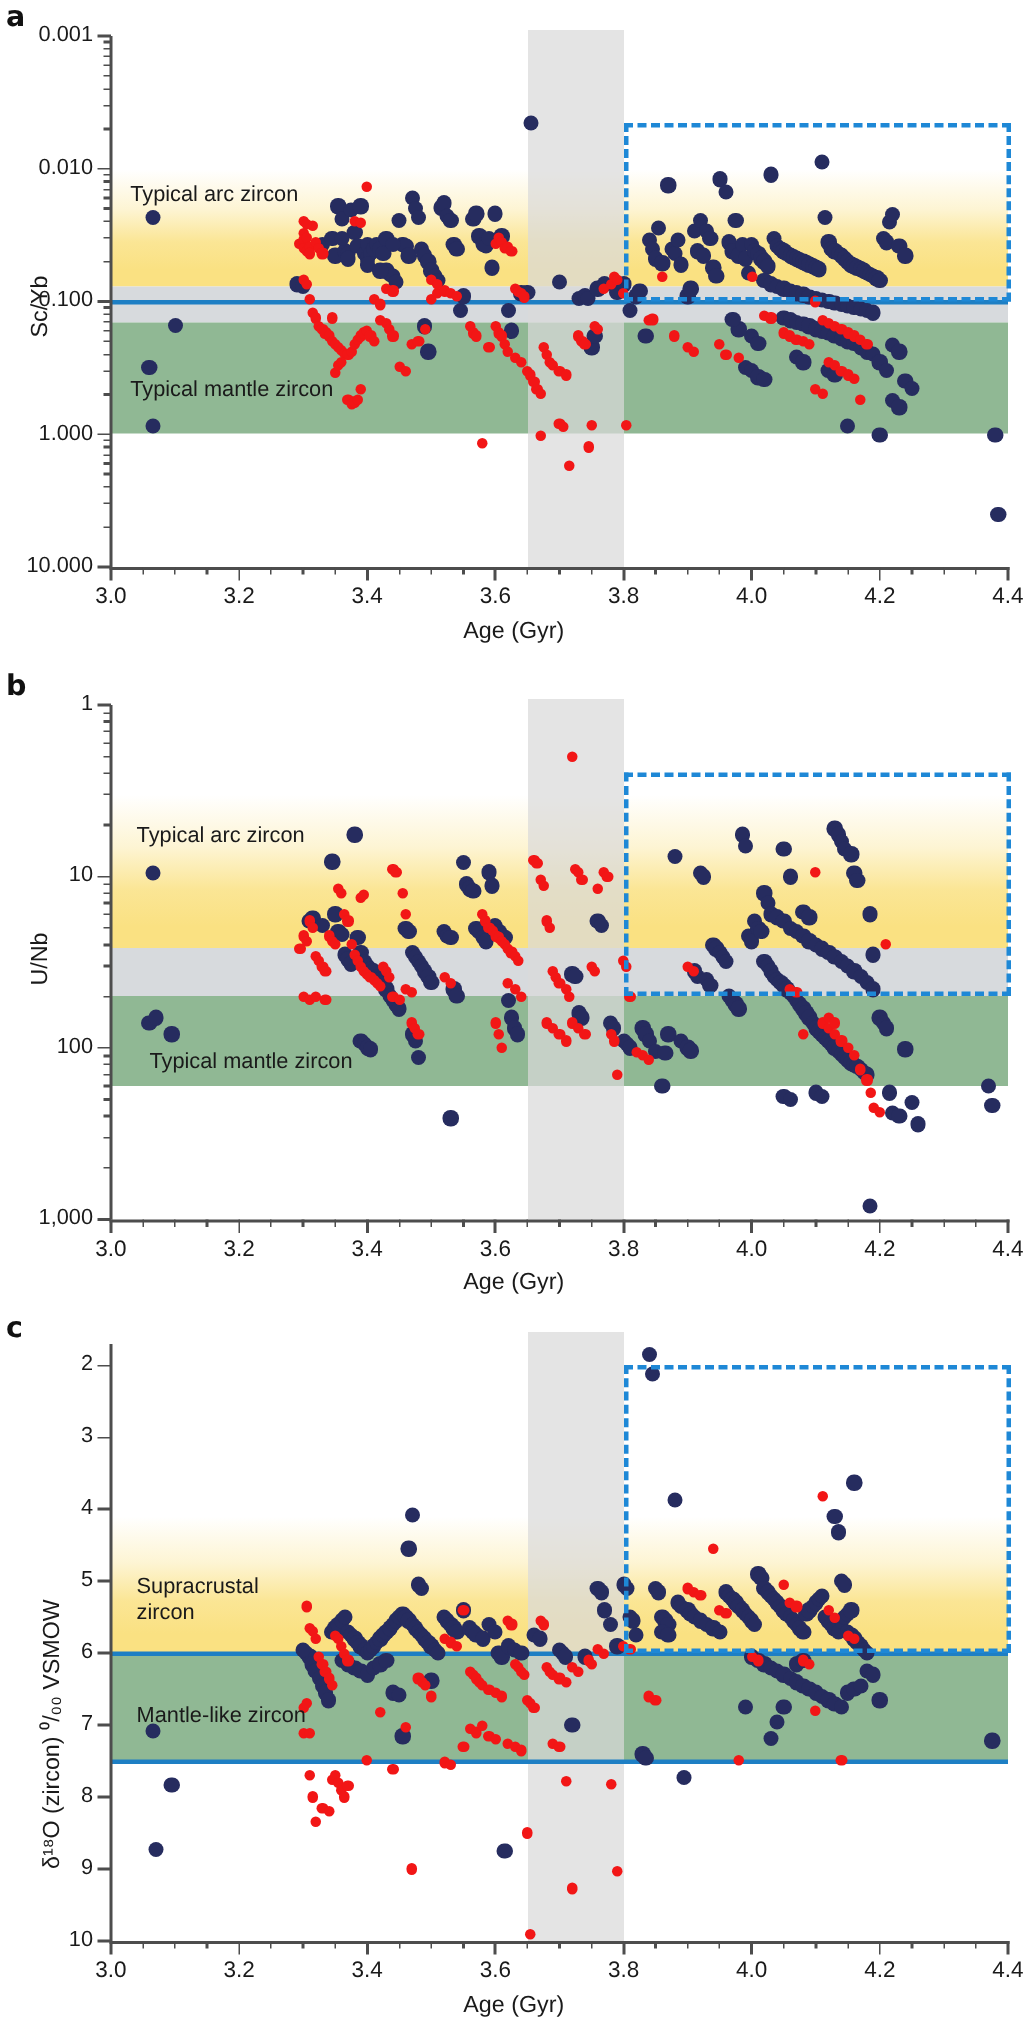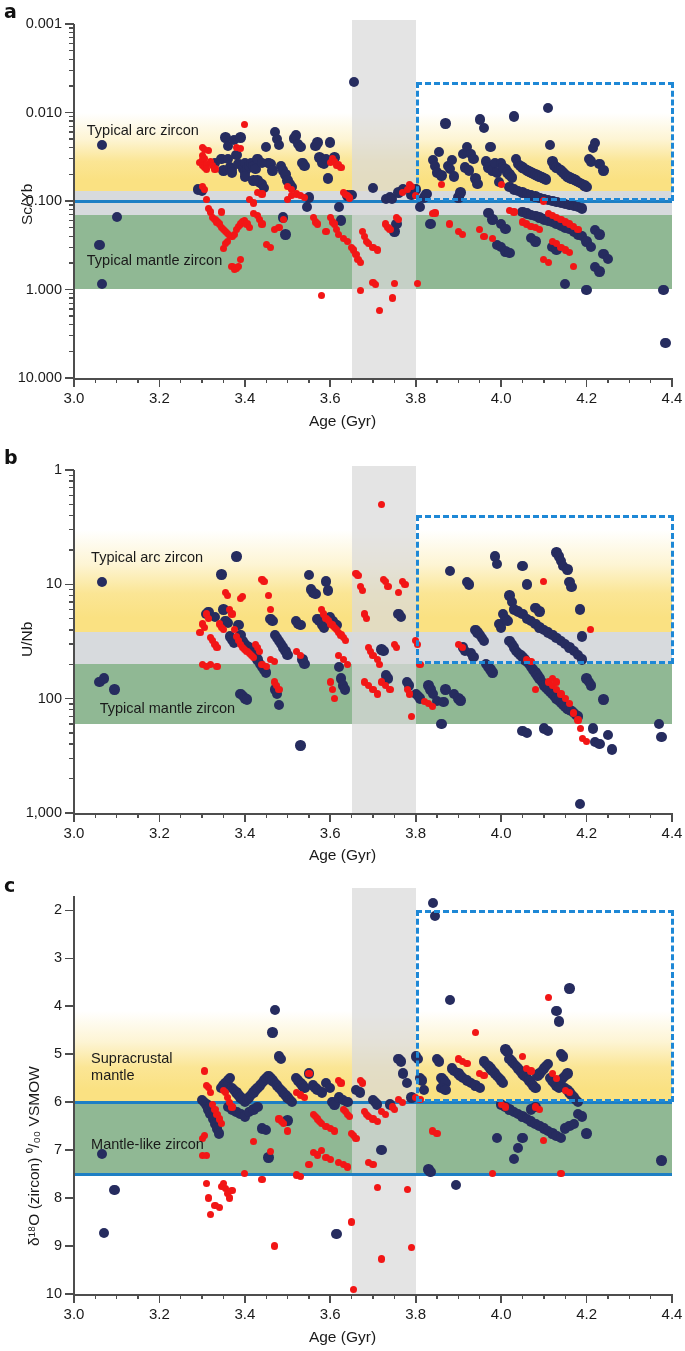--- a/index.html
+++ b/index.html
@@ -1222,21 +1222,21 @@
         <div class="pt red" style="left:461.9857142857141px;top:209.78554216867474px;width:7.2px;height:7.2px;"></div>
         <div class="pt red" style="left:466.2571428571426px;top:240.9542168674699px;width:7.2px;height:7.2px;"></div>
         <div class="pt red" style="left:470.52857142857147px;top:98.05783132530124px;width:7.2px;height:7.2px;"></div>
         <div class="pt red" style="left:474.7999999999999px;top:173.821686746988px;width:7.2px;height:7.2px;"></div>
         <div class="pt red" style="left:479.0714285714284px;top:178.61686746987954px;width:7.2px;height:7.2px;"></div>
         <div class="pt red" style="left:483.3428571428569px;top:273.5614457831325px;width:7.2px;height:7.2px;"></div>
         <div class="pt red" style="left:487.61428571428576px;top:190.60481927710848px;width:7.2px;height:7.2px;"></div>
         <div class="pt red" style="left:491.88571428571424px;top:193.00240963855424px;width:7.2px;height:7.2px;"></div>
         <div class="dbox" style="left:341.71428571428555px;top:14.38554216867476px;width:258.28571428571445px;height:191.80722891566262px;"></div>
         <div class="ann" style="left:17.085714285714296px;top:154.03614457831324px;">Supracrustal
-mantle</div>
+zircon</div>
         <div class="ann" style="left:17.085714285714296px;top:240.34939759036146px;">Mantle-like zircon</div>
         <div class="axis-line" style="left:-1px;top:0;width:1.6px;height:398px;"></div>
         <div class="axis-line" style="left:-1px;top:398px;width:600px;height:1.6px;"></div>
         <div class="tick" style="left:-9px;top:397.2px;width:9px;height:1.6px;"></div>
         <div class="ylab-txt" style="left:-84px;top:389px;width:72px;">10</div>
         <div class="tick" style="left:-9px;top:349.24819277108435px;width:9px;height:1.6px;"></div>
         <div class="ylab-txt" style="left:-84px;top:341.04819277108436px;width:72px;">9</div>
         <div class="tick" style="left:-9px;top:301.2963855421687px;width:9px;height:1.6px;"></div>
         <div class="ylab-txt" style="left:-84px;top:293.0963855421687px;width:72px;">8</div>
         <div class="tick" style="left:-9px;top:253.344578313253px;width:9px;height:1.6px;"></div>

